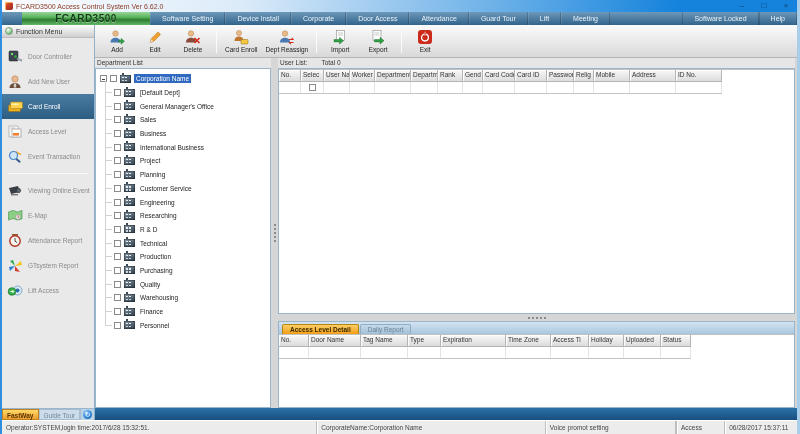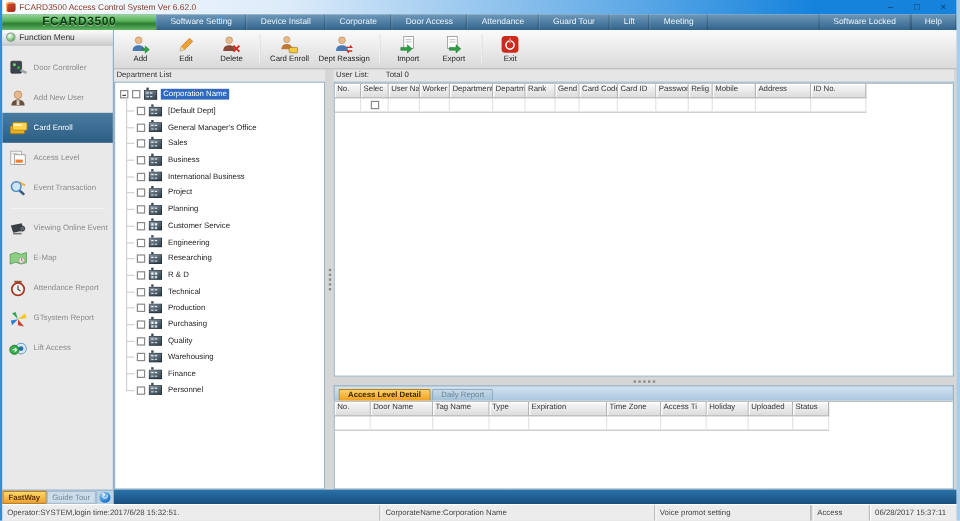--- a/index.html
+++ b/index.html
@@ -11,21 +11,21 @@
   
   .titlebar { height:12px; flex:0 0 12px; display:flex; align-items:center; padding-left:3px;
     background:linear-gradient(90deg,#fbfdff 0%,#dcebf9 30%,#6db1e8 62%,#1583dc 85%,#1583dc 100%); }
   .app-icon { width:8px; height:8px; margin-right:3px; background:linear-gradient(135deg,#e05030,#a02818); border-radius:2px;
     box-shadow: inset 1px 1px 0 #ffb060; }
   .title-text { font-size:7px; color:#8b3a22; white-space:nowrap; flex:1; }
   .win-btn { width:22px; height:12px; font-size:8px; line-height:11px; text-align:center; color:#10395e; }
 
   
   .menubar { height:13px; flex:0 0 13px; display:flex; align-items:flex-start;
-    background:linear-gradient(#6d98b9,#32648c); }
+    background:linear-gradient(#6d98b9,#32648c);padding-left:20px; }
   .logo { width:128px; text-align:center; font-size:10px; font-weight:bold; line-height:13px; color:#0d3d12;
     background:linear-gradient(#9ad49a 0%,#59b55c 40%,#2f7d33 60%,#63b866 100%);
     text-shadow:0 1px 0 rgba(255,255,255,.45); letter-spacing:.5px; }
   .menu-item { padding:0 11px; font-size:7px; line-height:13px; color:#eaf3fa; white-space:nowrap;
     border-right:1px solid rgba(0,0,0,.18); border-left:1px solid rgba(255,255,255,.10); }
   .menu-spacer { flex:1; }
   .menu-item.right { border-left:1px solid rgba(0,0,0,.18); }
 
   
   .body { flex:1; display:flex; min-height:0; }

